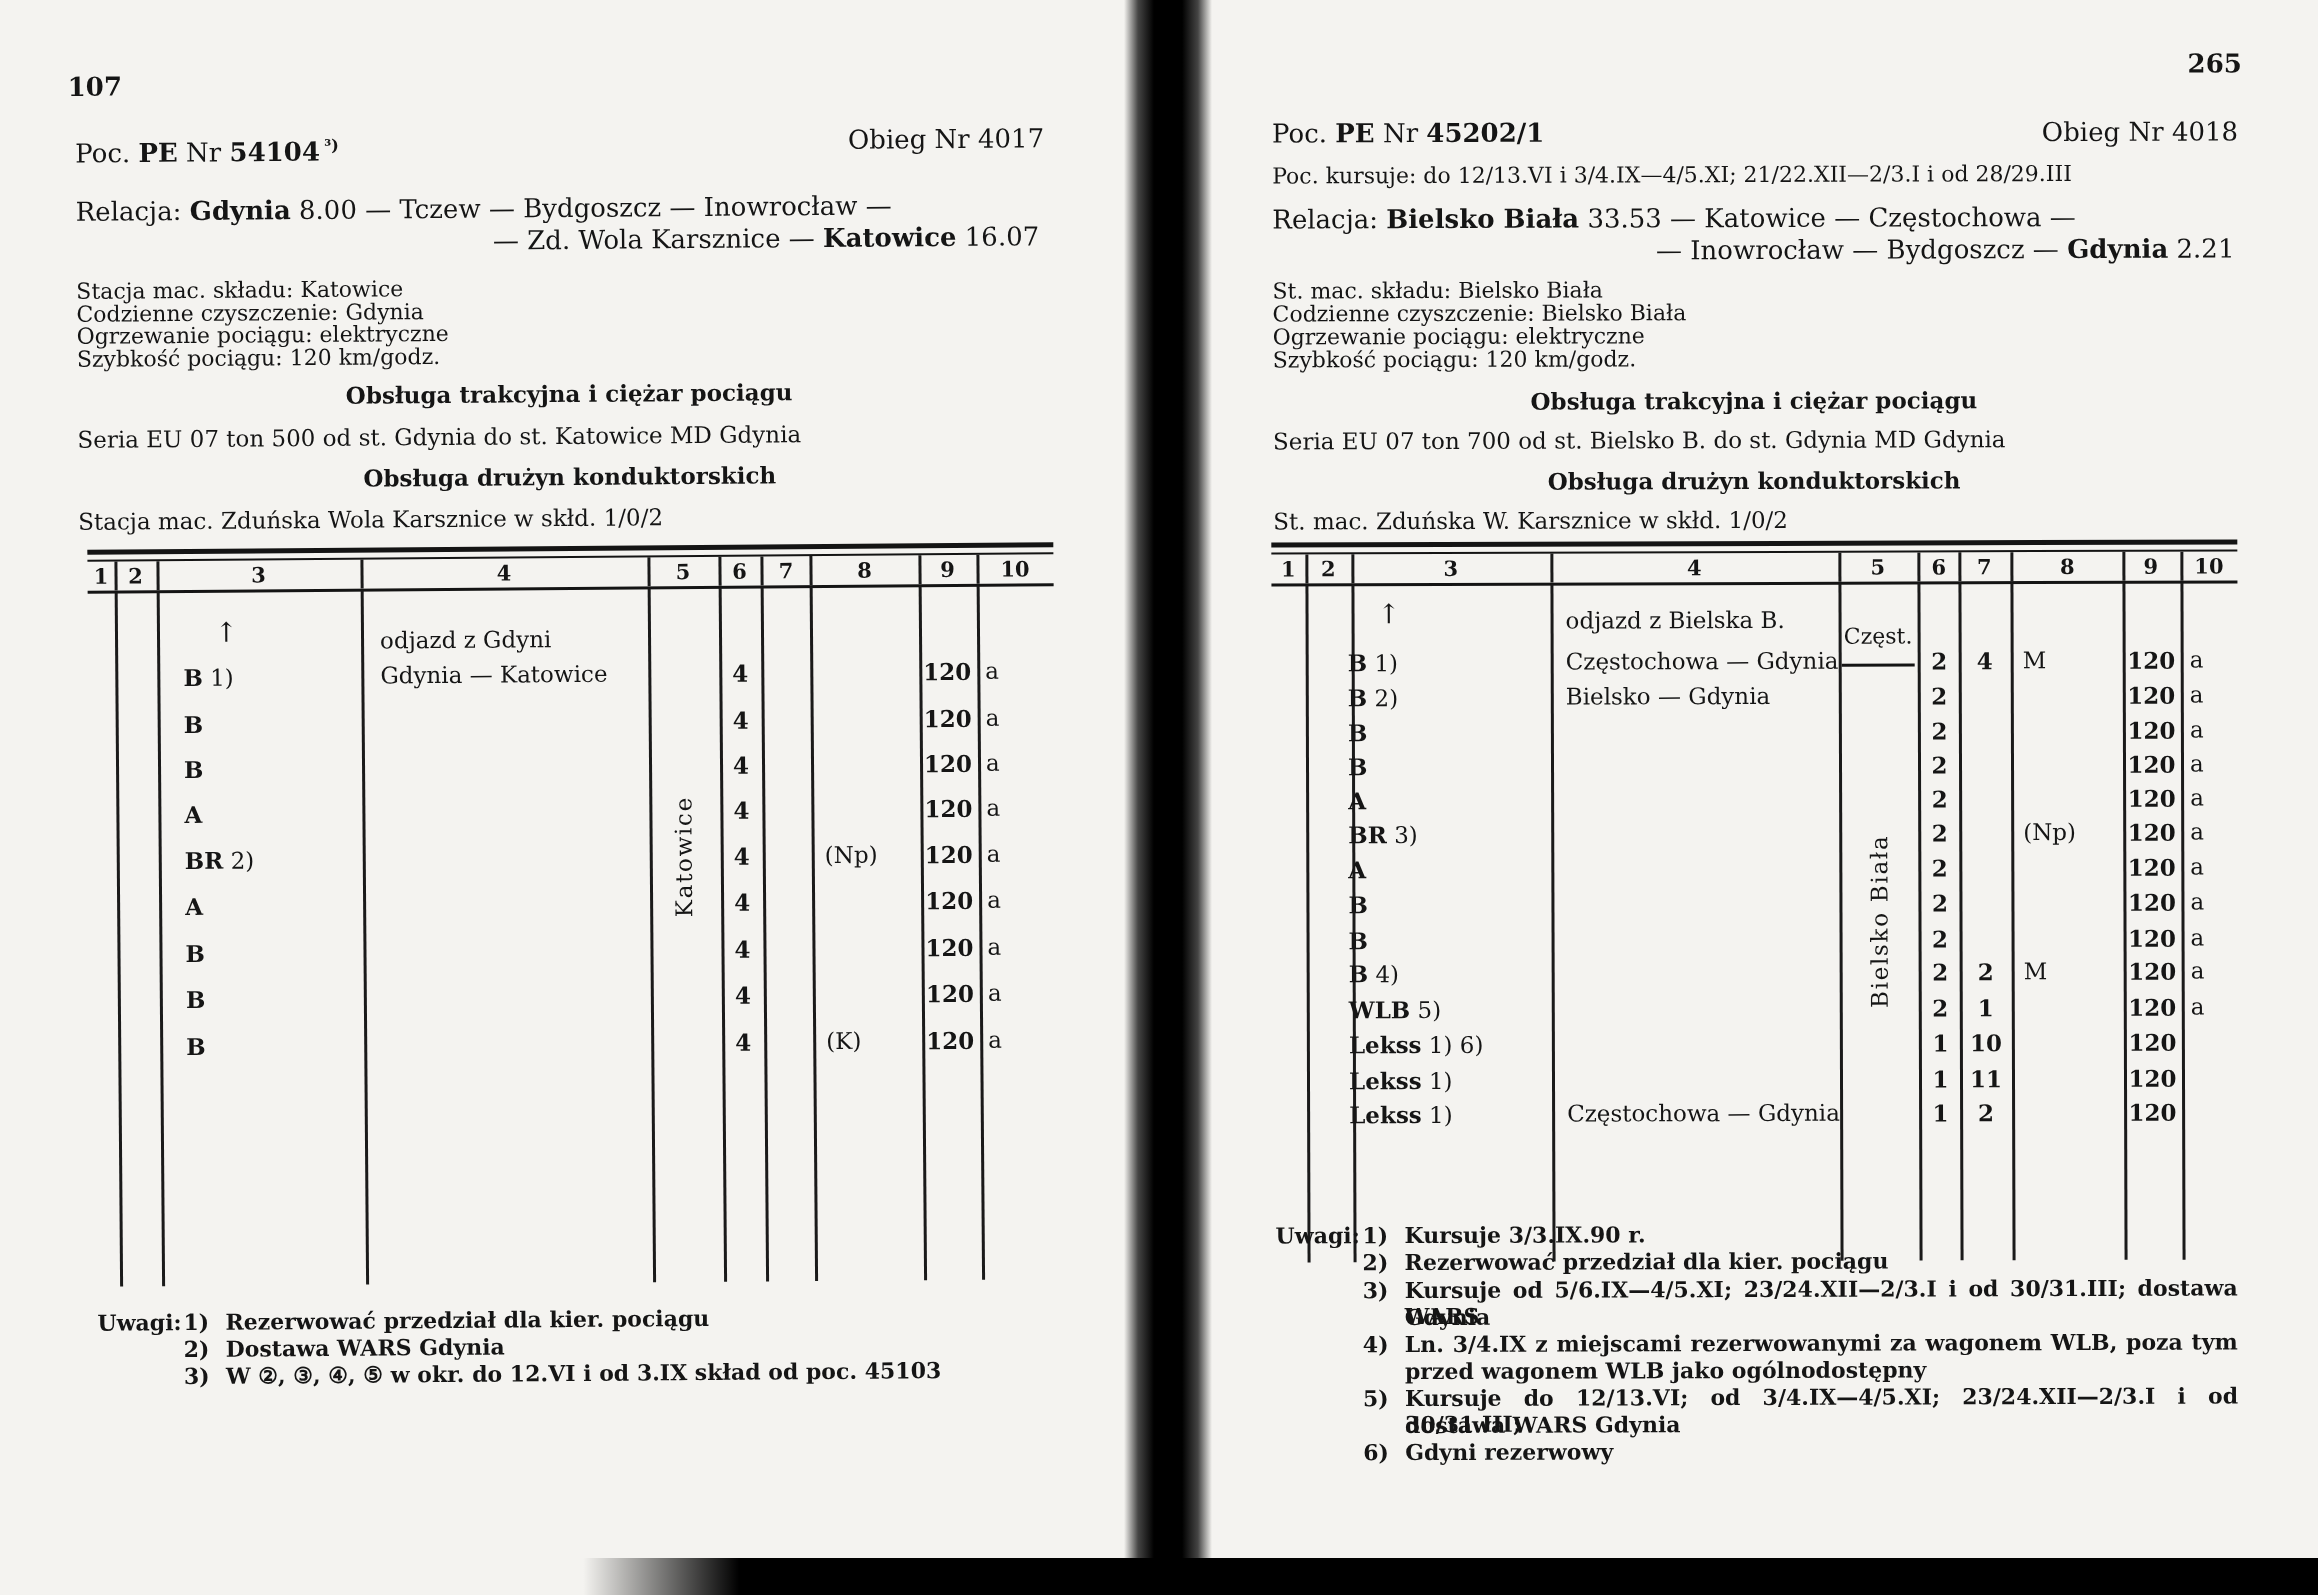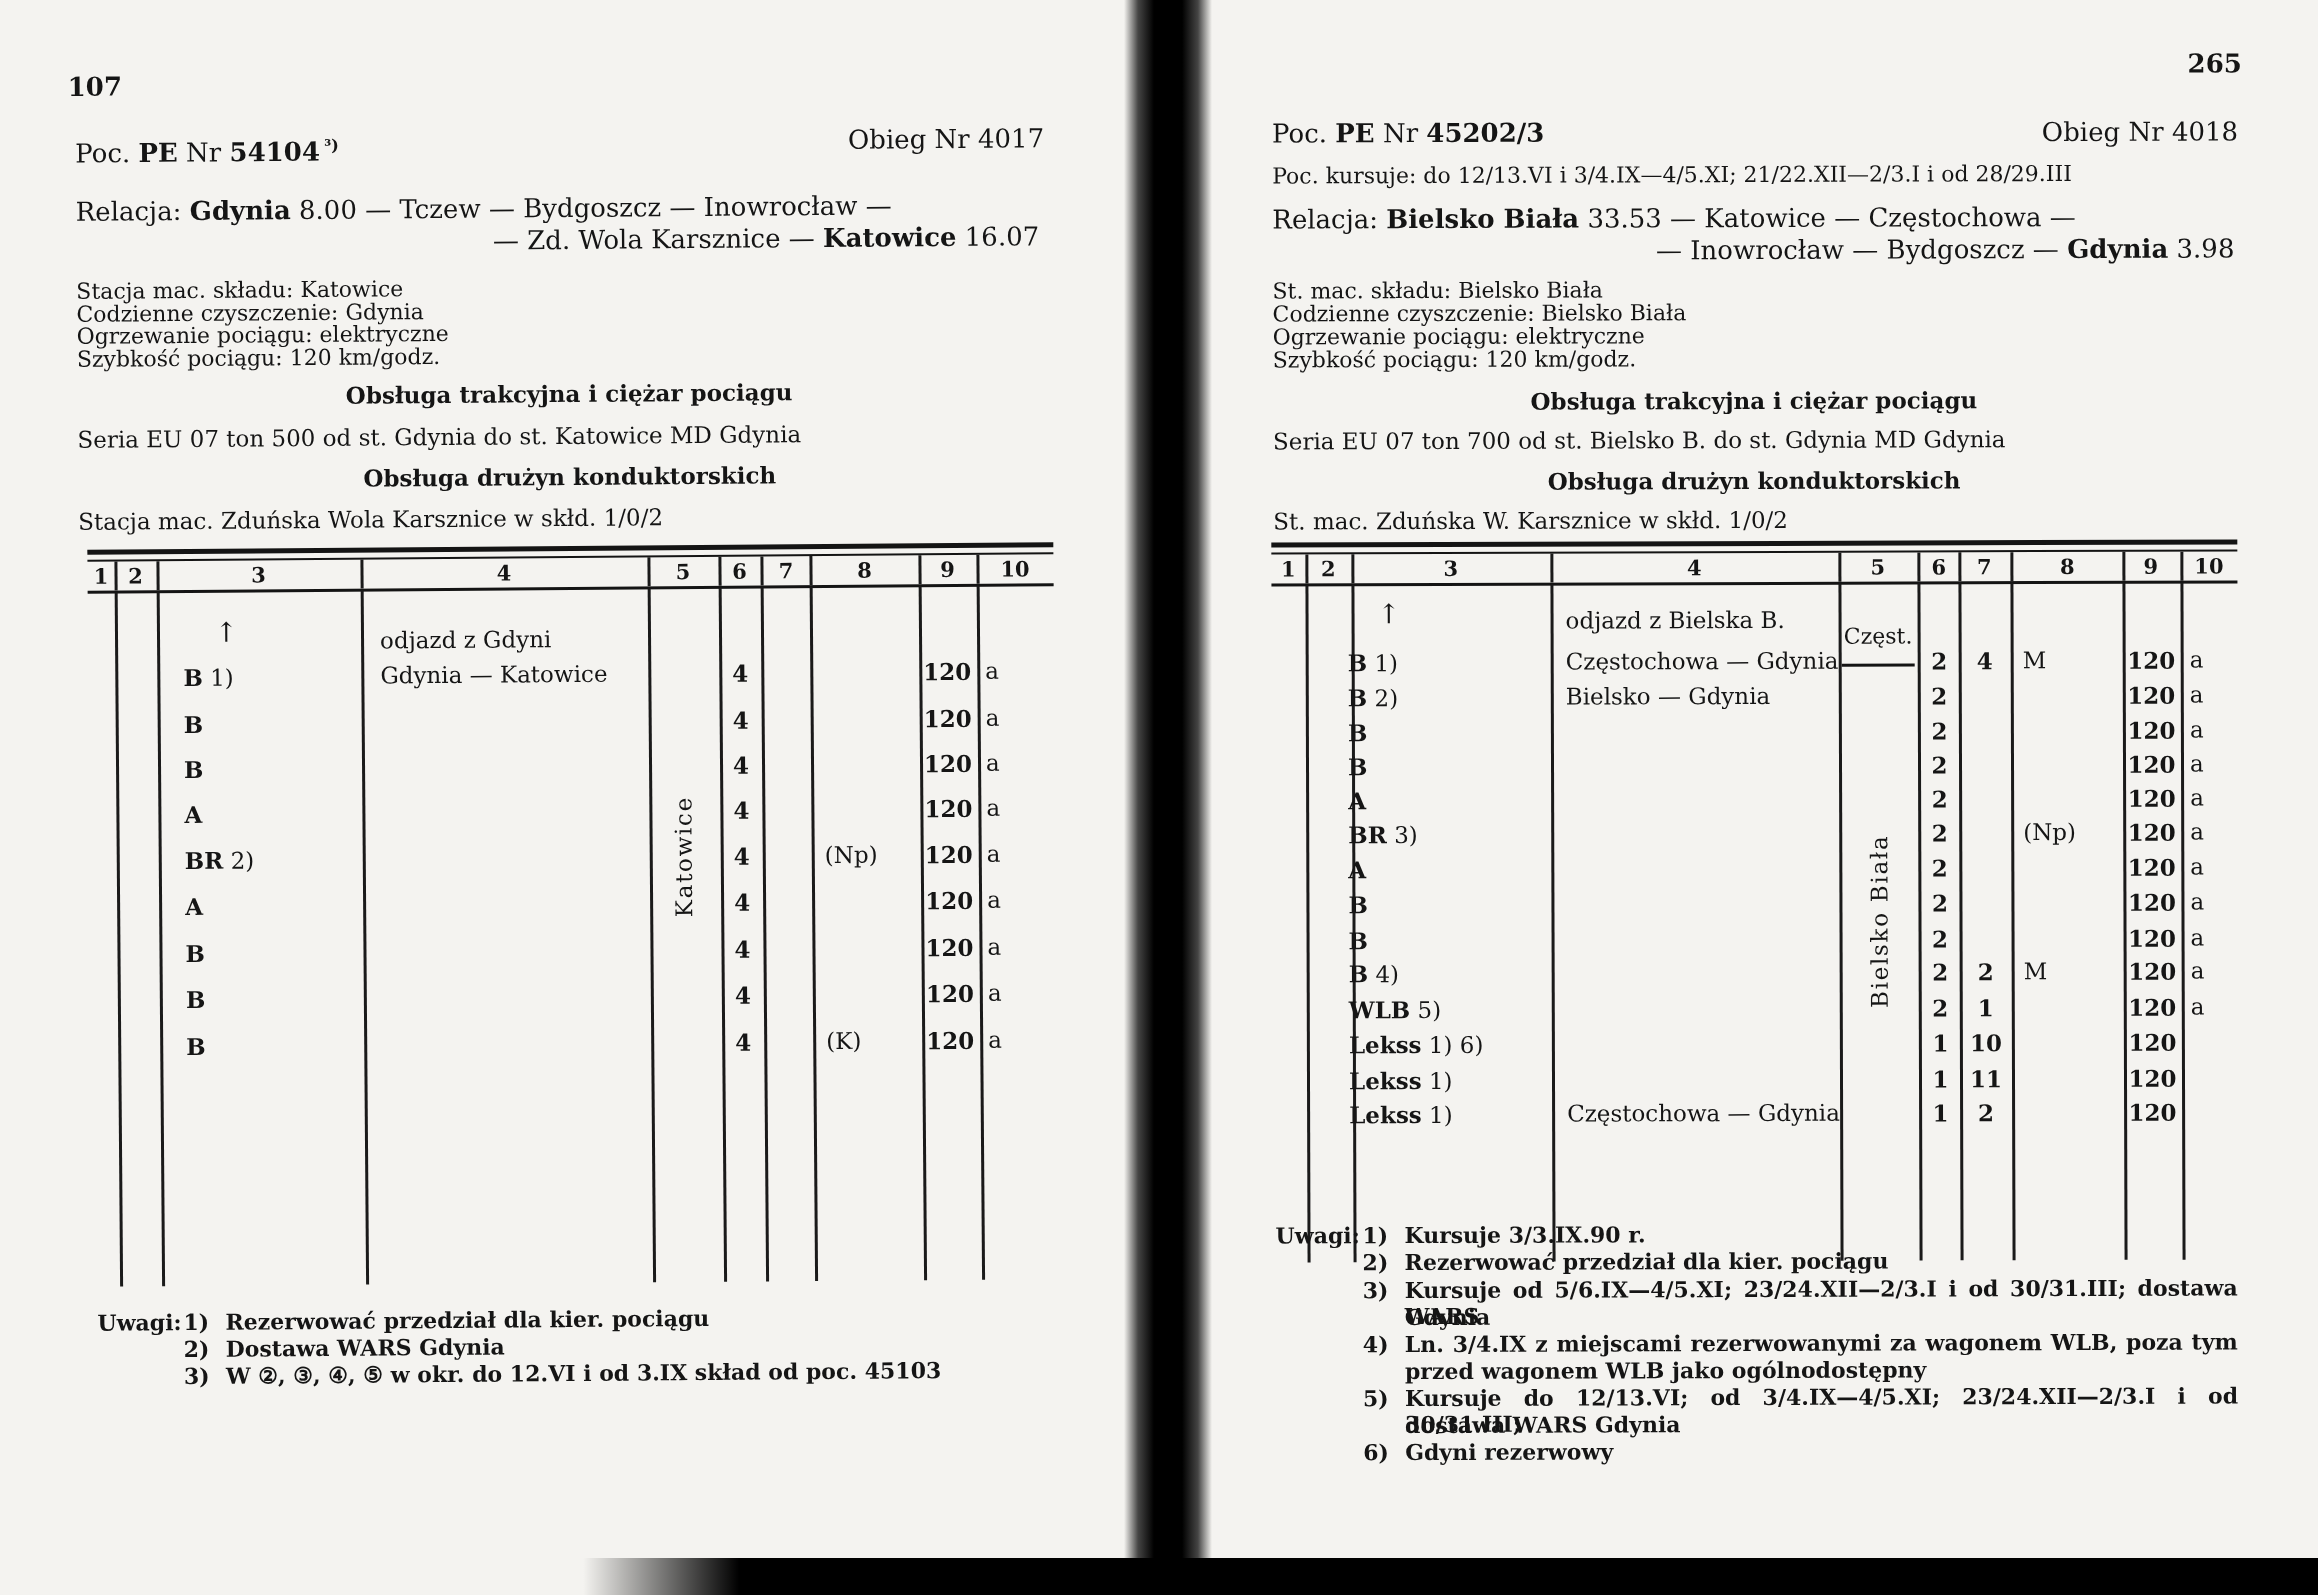--- a/index.html
+++ b/index.html
@@ -189,36 +189,36 @@
     <div class="abs uw" style="left:221px;top:1360px">W ②, ③, ④, ⑤ w okr. do 12.VI i od 3.IX skład od poc. 45103</div>
   </div>
 
   <div class="pageR">
     <div class="abs b t31 rt" style="left:921px;top:50px;width:123px">265</div>
 
     <div class="abs t31" style="left:74px;top:117px">
       <span>Poc.</span>
       <span class="b">PE</span>
       <span>Nr</span>
-      <span class="b">45202/3</span>
+      <span class="b">45202/1</span>
     </div>
     <div class="abs t31 rt" style="left:778px;top:118px;width:262px">Obieg Nr 4018</div>
 
     <div class="abs t26" style="left:74px;top:162px">Poc. kursuje: do 12/13.VI i 3/4.IX—4/5.XI; 21/22.XII—2/3.I i od 28/29.III</div>
 
     <div class="abs t31" style="left:74px;top:203px">
       <span>Relacja:</span>
       <span class="b">Bielsko Biała</span>
       <span>33.53</span>
       <span>— Katowice — Częstochowa —</span>
     </div>
     <div class="abs t31 rt" style="left:406px;top:235px;width:630px">
       <span>— Inowrocław — Bydgoszcz —</span>
       <span class="b">Gdynia</span>
-      <span>3.98</span>
+      <span>2.21</span>
     </div>
 
     <div class="abs t26" style="left:74px;top:277px">St. mac. składu: Bielsko Biała</div>
     <div class="abs t26" style="left:74px;top:300px">Codzienne czyszczenie: Bielsko Biała</div>
     <div class="abs t26" style="left:74px;top:323px">Ogrzewanie pociągu: elektryczne</div>
     <div class="abs t26" style="left:74px;top:346px">Szybkość pociągu: 120 km/godz.</div>
 
     <div class="abs b t27 ctr" style="left:72px;top:387px;width:966px">Obsługa trakcyjna i ciężar pociągu</div>
     <div class="abs t27" style="left:74px;top:427px">Seria EU 07 ton 700 od st. Bielsko B. do st. Gdynia MD Gdynia</div>
     <div class="abs b t27 ctr" style="left:72px;top:467px;width:966px">Obsługa drużyn konduktorskich</div>

